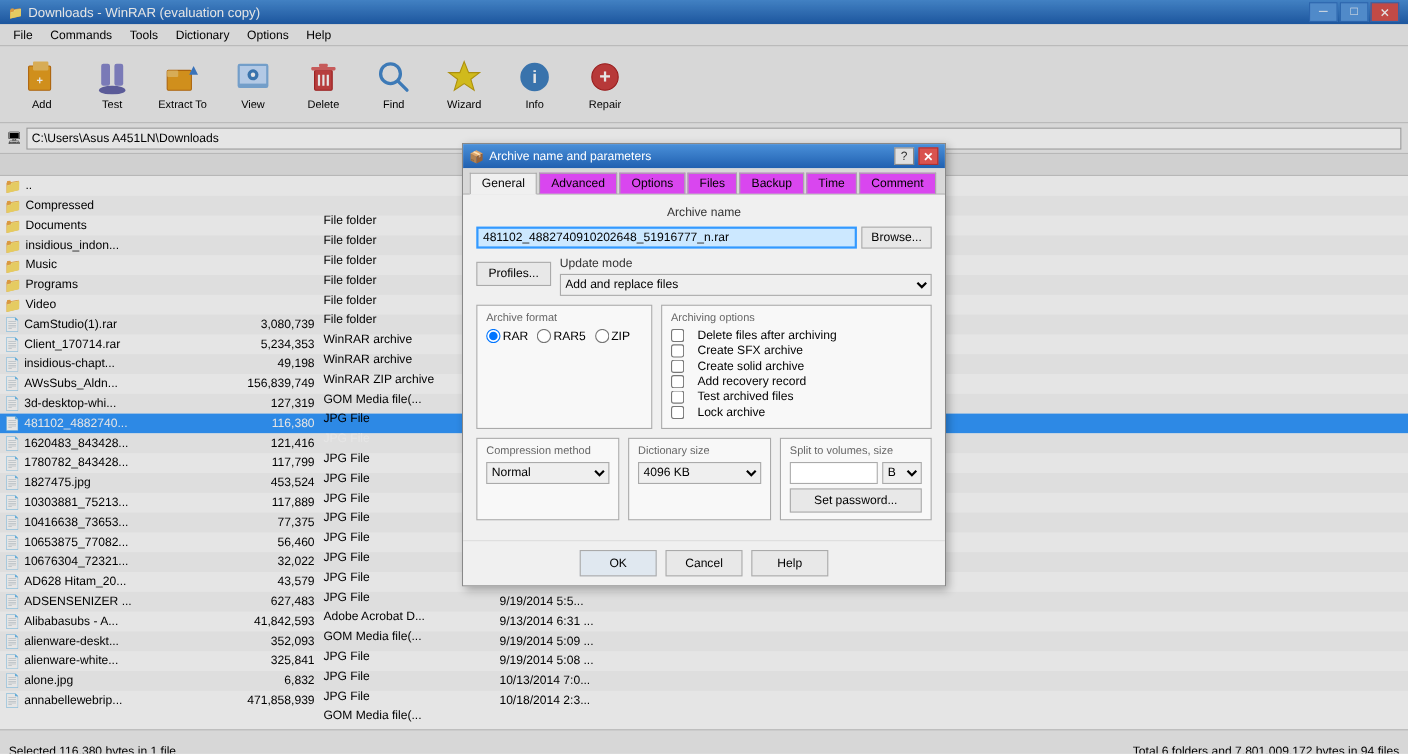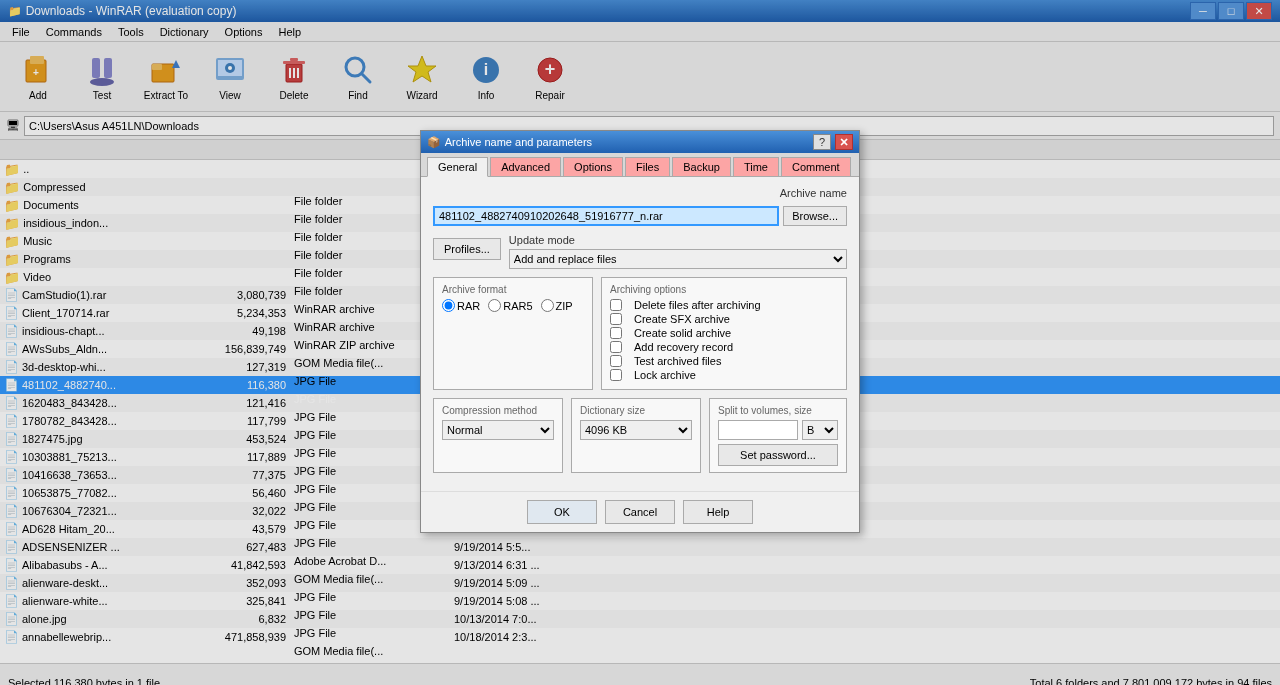--- a/index.html
+++ b/index.html
@@ -232,21 +232,21 @@
 
     
     #dialog-tabs {
       display: flex;
       padding: 4px 6px 0;
       background: #d8d8d8;
       border-bottom: 1px solid #aaa;
     }
     .tab {
       padding: 3px 10px;
-      background: #fca5a5;
+      background: #d946ef;
       border: 1px solid #aaa;
       border-bottom: none;
       cursor: pointer;
       font-size: 11px;
       margin-right: 2px;
       position: relative;
     }
     .tab.active {
       background: #f0f0f0;
       border-bottom: 1px solid #f0f0f0;
@@ -263,21 +263,21 @@
     .field-label {
       font-size: 11px;
       margin-bottom: 3px;
       color: #333;
     }
 
     .archive-name-row {
       display: flex;
       gap: 4px;
       margin-bottom: 8px;
-      align-items: flex-end;
+      align-items: center;
       flex-direction: column;
     }
     .archive-name-input-row {
       display: flex;
       gap: 4px;
       width: 100%;
     }
     #archive-name-input {
       flex: 1;
       height: 20px;

